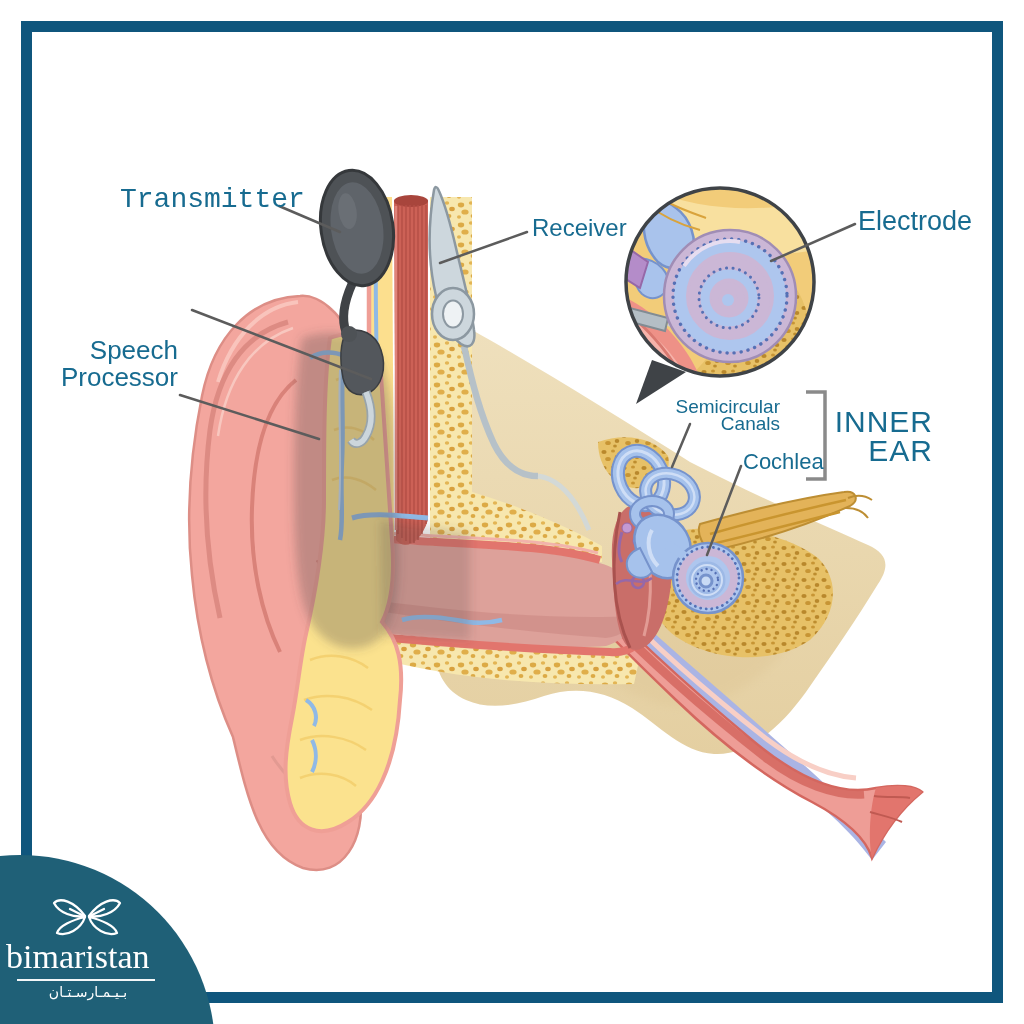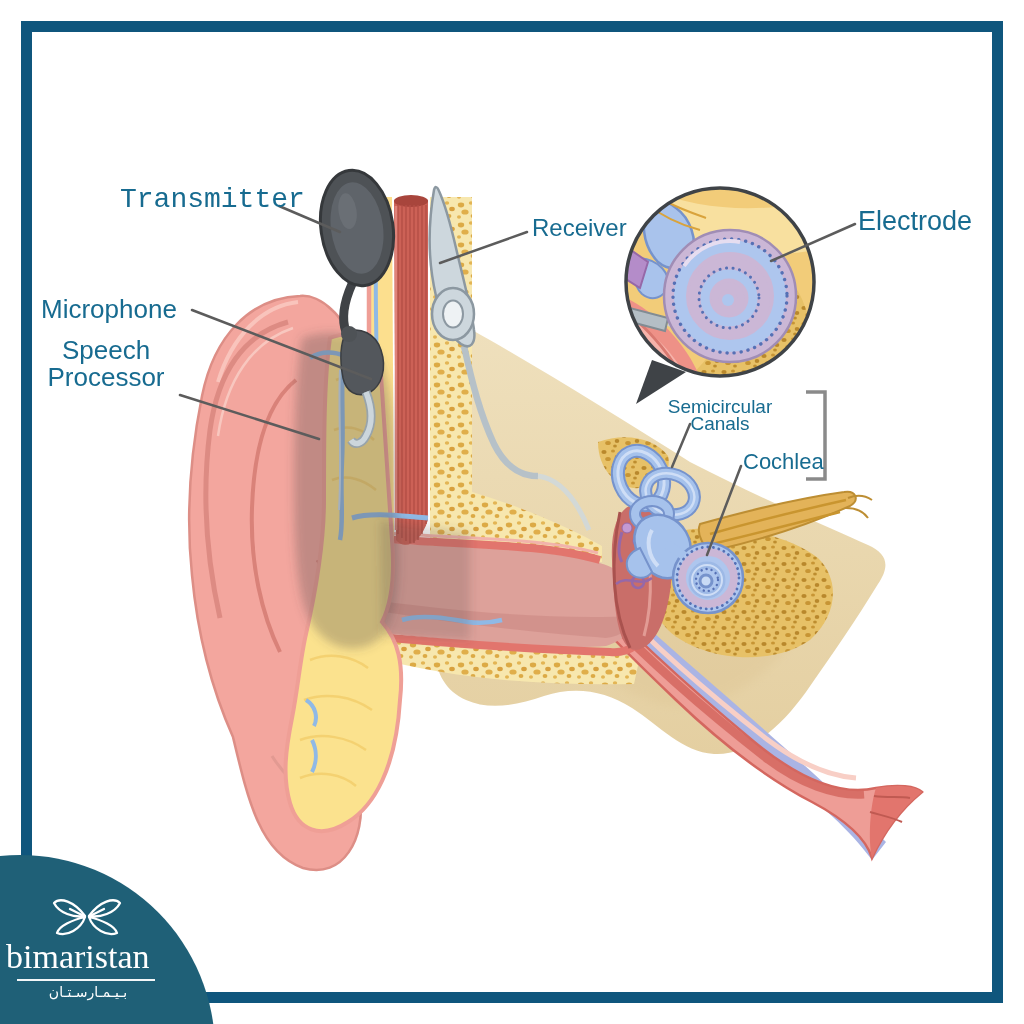--- a/index.html
+++ b/index.html
@@ -9,21 +9,21 @@
   }
   .frame{
     position:absolute;left:21px;top:21px;width:982px;height:982px;
     box-sizing:border-box;border:11px solid #0f567d;pointer-events:none;
   }
   .art{position:absolute;left:0;top:0;width:1024px;height:1024px;}
   .lbl{
     position:absolute;color:#176b90;white-space:nowrap;
     font-family:"Liberation Sans",sans-serif;
   }
-  .lbl.center{text-align:center;white-space:normal;}
+  .lbl.center{text-align:right;white-space:normal;}
   #lbl-transmitter{left:120px;top:184px;font-size:28px;font-family:Liberation Mono, monospace;}
   #lbl-microphone{left:41px;top:294px;font-size:26px;}
   #lbl-speech{left:34px;top:337px;width:144px;font-size:26px;line-height:27px;}
   #lbl-receiver{left:532px;top:214px;font-size:24px;}
   #lbl-electrode{left:858px;top:206px;font-size:27px;}
   #lbl-semicanals{left:652px;top:398px;width:120px;font-size:19px;line-height:17px;margin-left:8px;}
   #lbl-cochlea{left:743px;top:449px;font-size:22px;text-align:right;}
   #lbl-innerear{left:831px;top:407px;width:102px;font-size:30px;line-height:29px;letter-spacing:1px;}
   .logo-circle{
     position:absolute;left:-175px;top:855px;width:390px;height:390px;
@@ -283,32 +283,35 @@
       <path d="M180,395 L319,439"></path>
       <path d="M527,232 L440,263"></path>
       <path d="M855,224 L771,261"></path>
       <path d="M690,424 L672,467"></path>
       <path d="M741,466 L707,555"></path>
     </g>
     <path d="M806,392 L825,392 L825,479 L806,479" fill="none" stroke="#8a8a8a" stroke-width="3.5"></path>
   </svg>
 
   <div class="lbl" id="lbl-transmitter">Transmitter</div>
-  <div class="lbl" id="lbl-microphone">Microphone</div>
   <div class="lbl center" id="lbl-speech">
     <span>Speech</span><br>
     <span>Processor</span>
   </div>
   <div class="lbl" id="lbl-receiver">Receiver</div>
   <div class="lbl" id="lbl-electrode">Electrode</div>
   <div class="lbl center" id="lbl-semicanals">
     <span>Semicircular</span><br>
     <span>Canals</span>
   </div>
   <div class="lbl" id="lbl-cochlea">Cochlea</div>
+  <div class="lbl center" id="lbl-innerear">
+    <span>INNER</span><br>
+    <span>EAR</span>
+  </div>
 
   <div class="frame"></div>
 
   <div class="logo-circle"></div>
   <svg class="logo-icon" viewBox="0 0 74 50">
     <g fill="none" stroke="#ffffff" stroke-width="2.3" stroke-linejoin="round" stroke-linecap="round">
       <path d="M35,25 C24,10 10,6 4,12 C9,22 24,27 35,25 Z"></path>
       <path d="M35,26 C22,29 9,35 7,42 C17,46 31,38 35,26 Z"></path>
       <path d="M39,25 C50,10 64,6 70,12 C65,22 50,27 39,25 Z"></path>
       <path d="M39,26 C52,29 65,35 67,42 C57,46 43,38 39,26 Z"></path>

